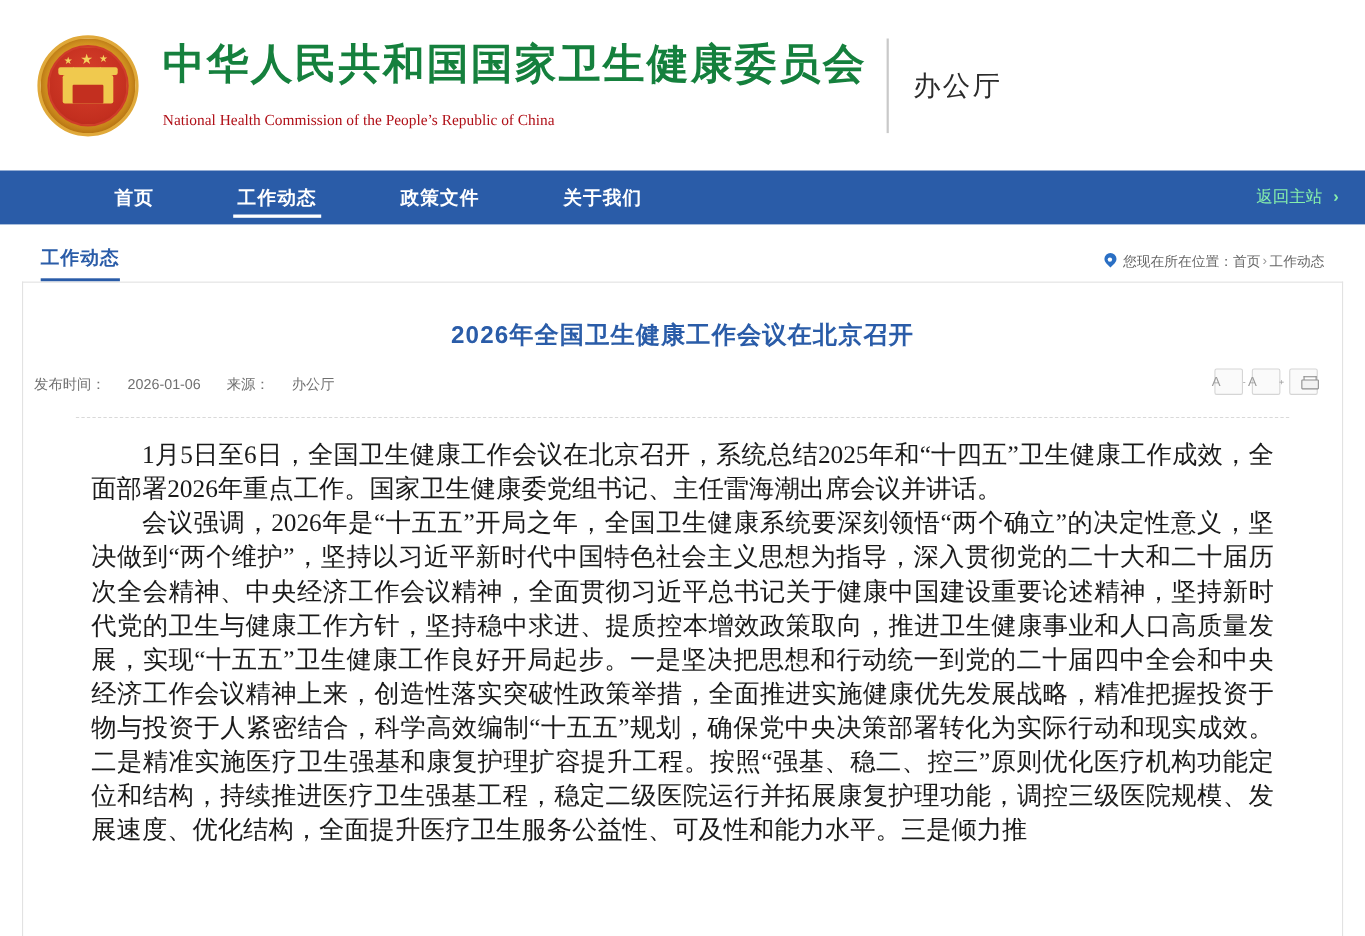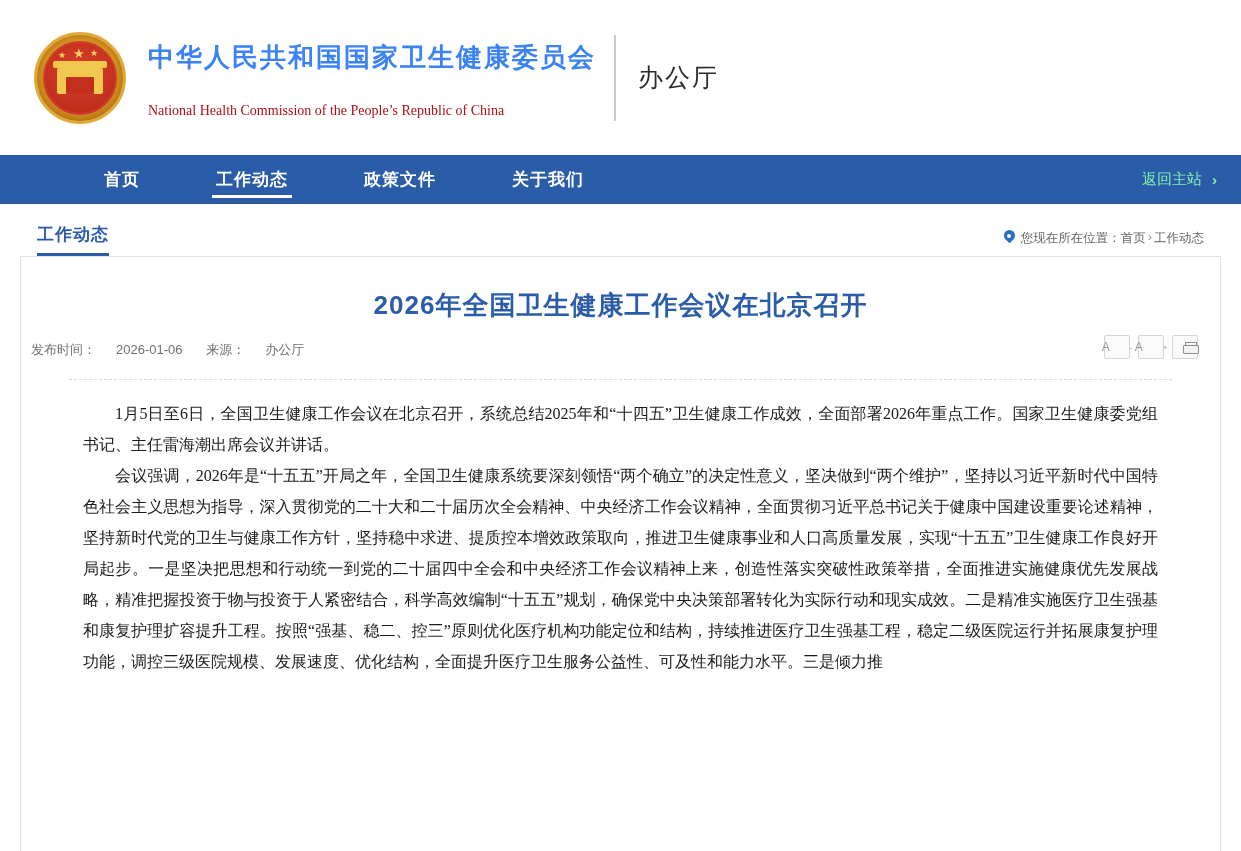--- a/index.html
+++ b/index.html
@@ -68,24 +68,24 @@
   .emblem .star.s3 { left: 9px; top: 11px; }
   .emblem .star.s4 { left: 33px; top: 11px; }
 
   .title-block {
     margin-left: 22px;
     display: flex;
     align-items: center;
   }
   .titles { padding-top: 4px; }
   .title-cn {
-    font-family: Liberation Mono, monospace;
-    font-weight: bold;
-    font-size: 26px;
-    color: #3b82f6;
+    font-family: Liberation Sans, sans-serif;
+    font-weight: bold;
+    font-size: 38px;
+    color: #15803d;
     letter-spacing: 2px;
     line-height: 48px;
     white-space: nowrap;
   }
   .title-en {
     font-family: "Liberation Serif", serif;
     font-size: 14px;
     color: #b00f17;
     line-height: 28px;
     white-space: nowrap;
@@ -201,21 +201,21 @@
     margin: 0 20px;
     border: 1px solid #e2e2e2;
     border-bottom: none;
     background: #ffffff;
     height: 600px;
     position: relative;
   }
   .art-title {
     text-align: center;
     color: #2a5ca8;
-    font-size: 26px;
+    font-size: 22px;
     font-weight: bold;
     letter-spacing: 1px;
     padding: 30px 60px 0 60px;
     line-height: 36px;
   }
   .meta {
     margin-top: 18px;
     font-size: 13px;
     color: #707070;
     position: relative;
@@ -253,21 +253,21 @@
     content:""; position:absolute; left:0; top:3.5px; width:14px; height:7px;
     border:1px solid #8e8e8e; background:#f2f2f2; border-radius:1px;
   }
   .divider {
     margin: 14px 48px 0 48px;
     border-top: 1px dashed #d9d9d9;
   }
   .body {
     padding: 18px 62px 0 62px;
     font-family: "Liberation Serif", serif;
-    font-size: 16px;
+    font-size: 23px;
     line-height: 31px;
     color: #1a1a1a;
     text-align: justify;
     text-justify: inter-ideograph;
   }
   .body p { margin: 0; text-indent: 2em; }
 </style>
 </head>
 <body>
 

